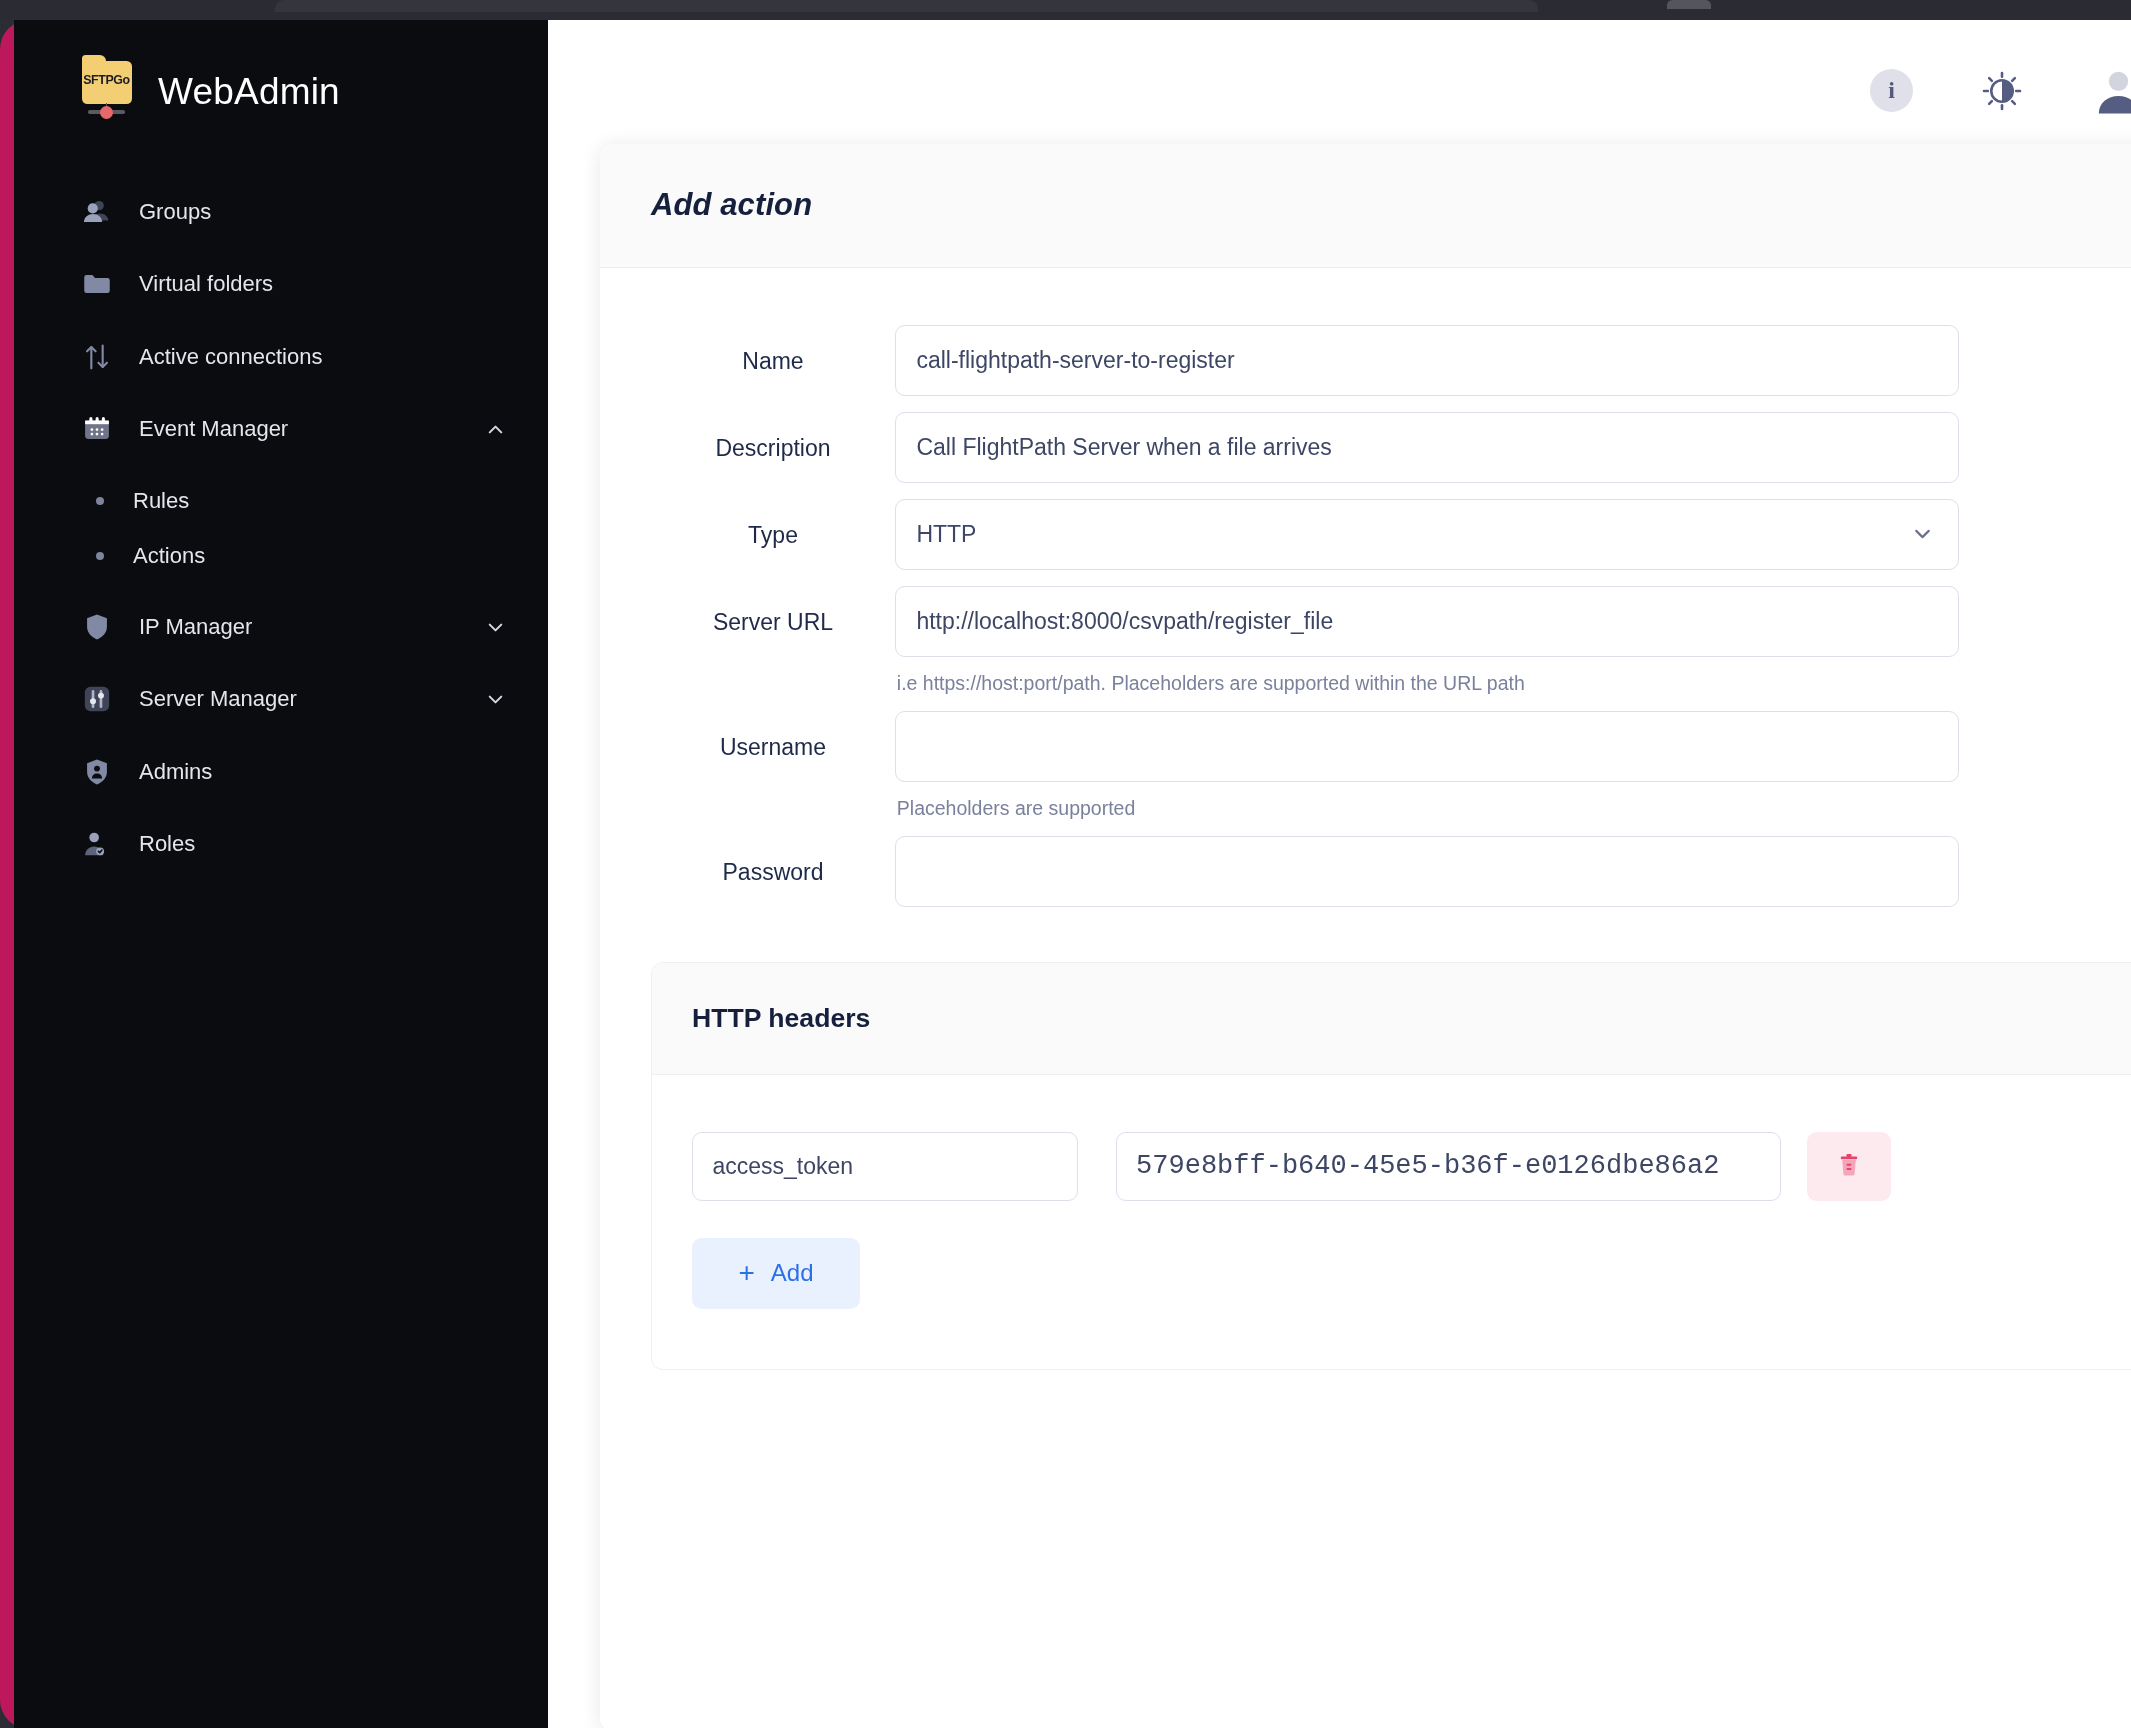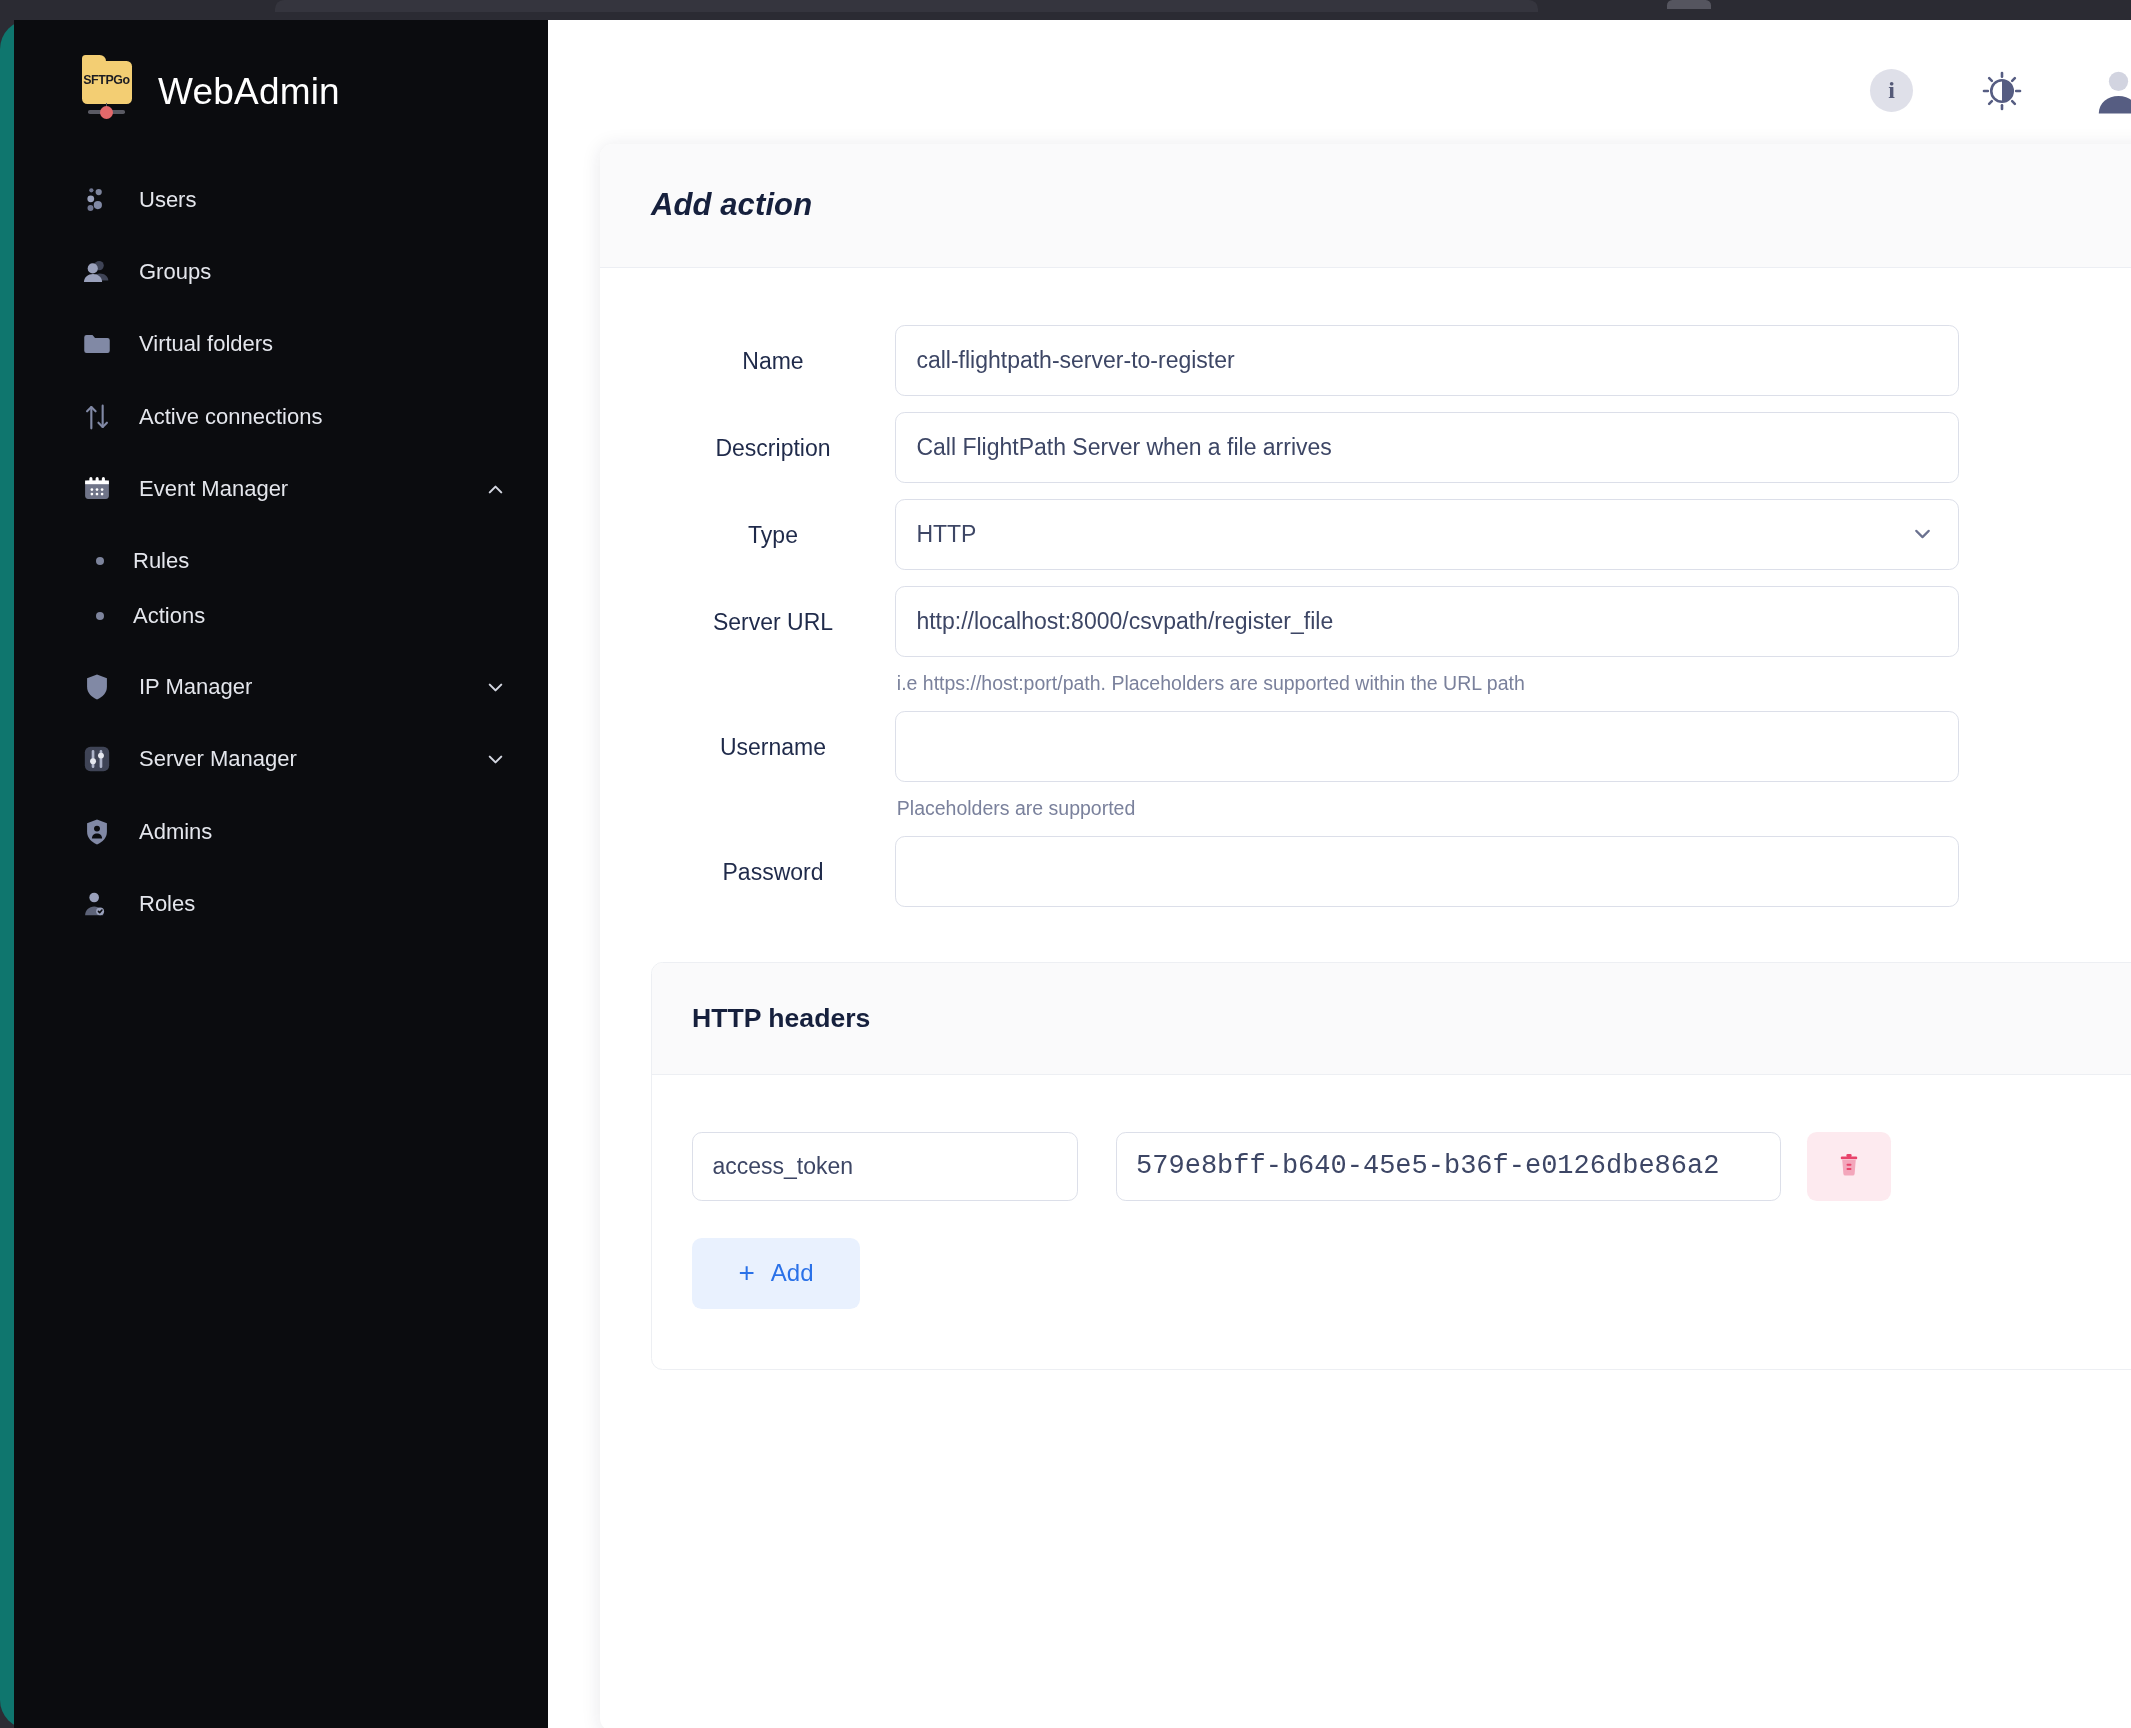--- a/index.html
+++ b/index.html
@@ -26,21 +26,21 @@
     position: absolute; left: 1667px; top: 0;
     width: 44px; height: 8.9px;
     background: #55555f;
     border-radius: 5.3px 5.3px 0 0;
   }
 
   
   #app-frame {
     position: absolute; top: 19.5px; left: 0;
     width: 1730px; height: 1709px;
-    background: #0f766e;
+    background: #be185d;
     border-radius: 29px;
   }
 
   
   #sidebar {
     position: absolute; top: 0; left: 14px;
     width: 534px; height: 1709px;
     background: #0b0c0f;
     overflow: hidden;
   }
@@ -275,32 +275,20 @@
           </div>
         <div class="stem"></div>
         <div class="bar"></div>
         <div class="dot"></div>
       </div>
       <div class="title">WebAdmin</div>
     </div>
 
     <div class="nav">
 
-      <div class="nav-item">
-        <span class="ico">
-          <svg width="34" height="34" viewBox="0 0 24 24">
-            <circle cx="8" cy="5.2" r="1.5" fill="#6f758f"></circle>
-            <circle cx="13.2" cy="6.4" r="2.2" fill="#7d849c"></circle>
-            <circle cx="7.6" cy="11.2" r="2.4" fill="#9aa1bb"></circle>
-            <circle cx="12.6" cy="15.6" r="2.9" fill="#8189a5"></circle>
-            <circle cx="7.4" cy="17.6" r="2.1" fill="#6f758f"></circle>
-          </svg>
-        </span>
-        <span class="lbl">Users</span>
-      </div>
       <div class="nav-gap"></div>
 
       <div class="nav-item">
         <span class="ico">
           <svg width="34" height="34" viewBox="0 0 24 24">
             <circle cx="13.5" cy="7.5" r="3.3" fill="#3f4456"></circle>
             <path d="M8 18c0-3 2.8-5 6-5s6 2 6 5z" fill="#3f4456"></path>
             <circle cx="9" cy="9.5" r="3.6" fill="#9aa1bb"></circle>
             <path d="M2.8 19c0-3.4 3-5.6 6.4-5.6S15.6 15.6 15.6 19z" fill="#9aa1bb"></path>
           </svg>

